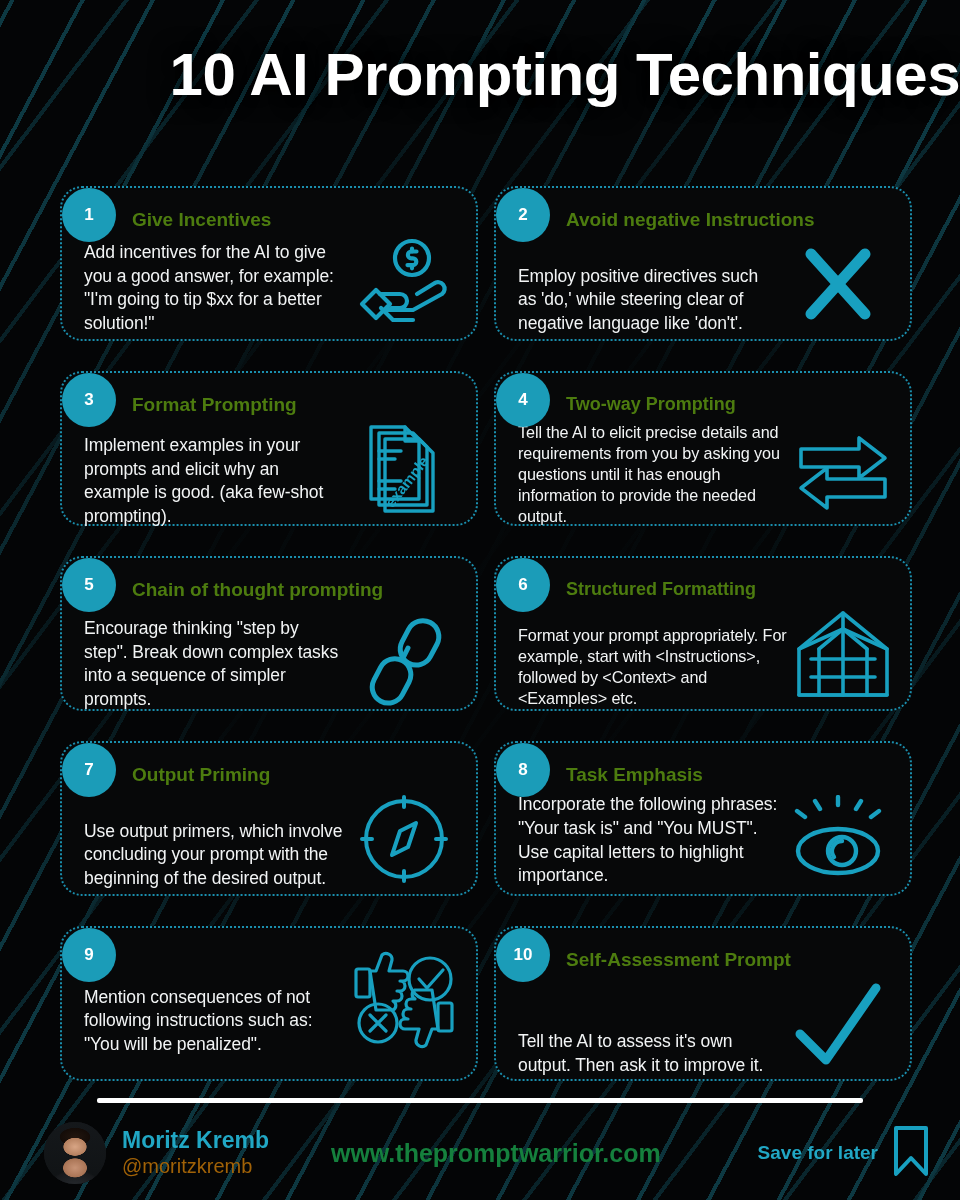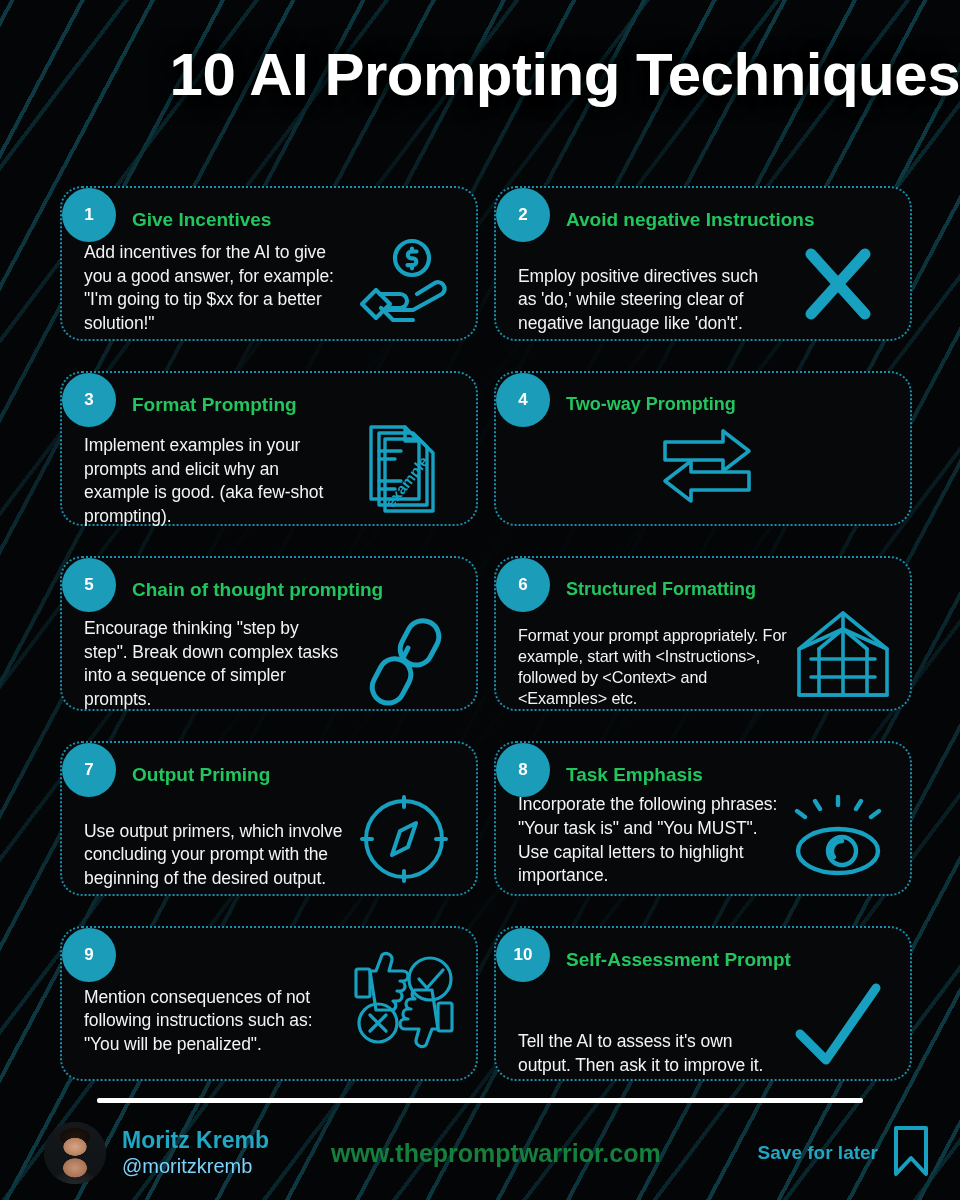--- a/index.html
+++ b/index.html
@@ -113,21 +113,21 @@
     color: #ffffff;
     font-size: 17px;
     font-weight: bold;
     display: flex;
     align-items: center;
     justify-content: center;
     z-index: 3;
   }
 
   .card-head {
-    color: #22c55e;
+    color: #4d7c0f;
     font-size: 19px;
     font-weight: bold;
     line-height: 1;
     margin: 12px 0 0 48px;
     white-space: nowrap;
   }
 
   .card-body {
     position: relative;
     display: flex;
@@ -199,21 +199,21 @@
       linear-gradient(180deg, #15181b 0%, #101315 100%);
   }
   .author { margin-left: 16px; }
   .author-name {
     color: #21a7c4;
     font-size: 23px;
     font-weight: bold;
     line-height: 1.1;
   }
   .author-handle {
-    color: #7dd3fc;
+    color: #a16207;
     font-size: 20px;
     line-height: 1.2;
   }
   .site {
     color: #15803d;
     font-size: 25px;
     font-weight: bold;
     margin-left: 62px;
     white-space: nowrap;
   }
@@ -301,20 +301,21 @@
           </div>
         </div>
       </div>
     </div>
 
     <div class="card-wrap">
       <div class="card dense">
         <div class="badge">4</div>
         <div class="card-head">Two-way Prompting</div>
         <div class="card-body">
+          <div class="card-text">Tell the AI to elicit precise details and requirements from you by asking you questions until it has enough information to provide the needed output.</div>
           <div class="card-icon">
             <svg width="100" height="86" viewBox="0 0 100 86" fill="none" stroke="#18a0c0" stroke-width="3.6" stroke-linecap="round" stroke-linejoin="round">
               <path d="M8 20 v18 h58 v11 l26 -20 -26 -20 v11 z"></path>
               <path d="M92 50 v18 h-58 v11 l-26 -20 26 -20 v11 z"></path>
             </svg>
           </div>
         </div>
       </div>
     </div>
 

